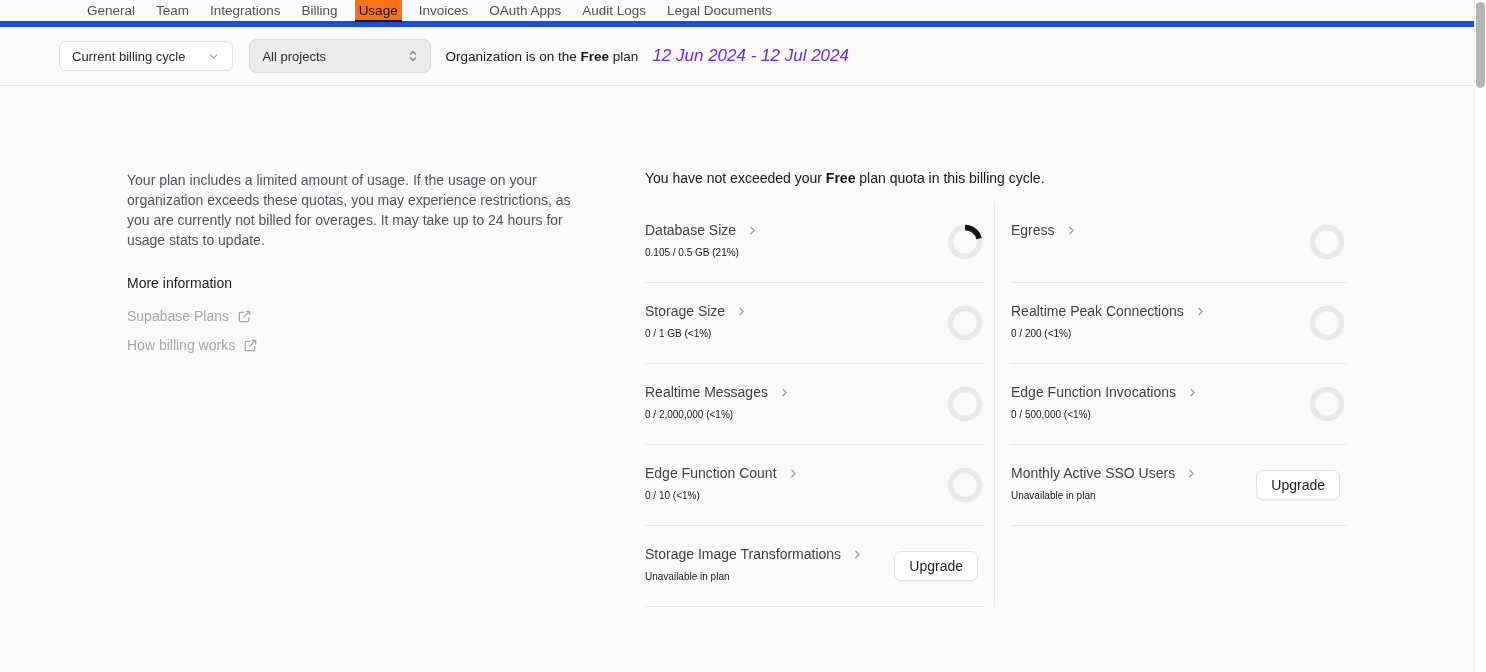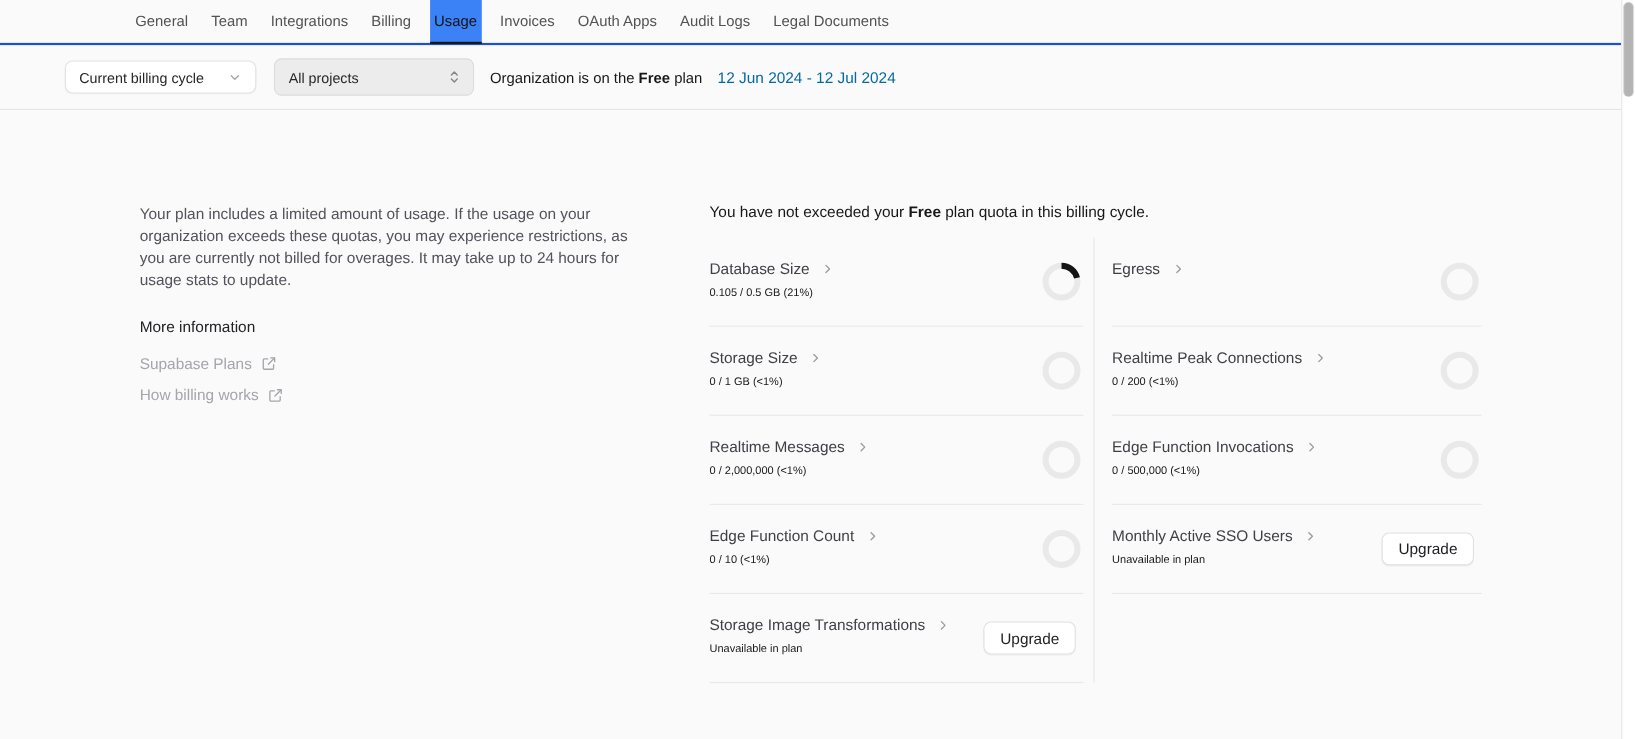--- a/index.html
+++ b/index.html
@@ -6,37 +6,37 @@
   html,body { width:1486px; height:672px; overflow:hidden; }
   body {
     font-family:"Liberation Sans", sans-serif;
     background:#fafafa;
     color:#171717;
     position:relative;
   }
 
   
   .tabs-bar {
-    height:41px;
+    height:27px;
     display:flex;
     align-items:stretch;
-    padding-left:119px;
-    border-bottom:2px solid #1d4ed8;
+    padding-left:83px;
+    border-bottom:6px solid #1d4ed8;
     gap:13px;
   }
   .tab {
     display:flex; align-items:center;
     padding:0 4px;
     font-size:13.5px;
     color:#525252;
     cursor:pointer;
     position:relative;
     white-space:nowrap;
   }
-  .tab.active { color:#121212; background:#3b82f6; }
+  .tab.active { color:#121212; background:#f97316; }
   .tab.active::after {
     content:""; position:absolute; left:0; right:0; bottom:-1px;
     height:2px; background:#171717;
   }
 
   
   .filter-bar {
     height:59px;
     display:flex; align-items:center;
     padding-left:59px;
@@ -61,21 +61,21 @@
     background:#ececec;
     border:1px solid #dcdcdc;
     border-radius:7px;
     padding:0 10px 0 12px;
     font-size:13px;
     color:#27272a;
     cursor:pointer;
   }
   .plan-text { font-size:13.5px; color:#171717; margin-left:-2px; }
   .plan-text b { font-weight:600; }
-  .date-range { font-size:14px; color:#0369a1; margin-left:-2px; }
+  .date-range { font-size:17px; color:#6d28d9; margin-left:-2px;font-style:italic; }
 
   
   .content {
     display:flex;
     padding:84px 0 0 127px;
   }
   .left-col { width:460px; }
   .left-col h2 { font-size:18px; font-weight:400; color:#171717; margin-bottom:16px; }
   .left-col .desc {
     font-size:14px; line-height:20px; color:#52525b; margin-bottom:25px;

